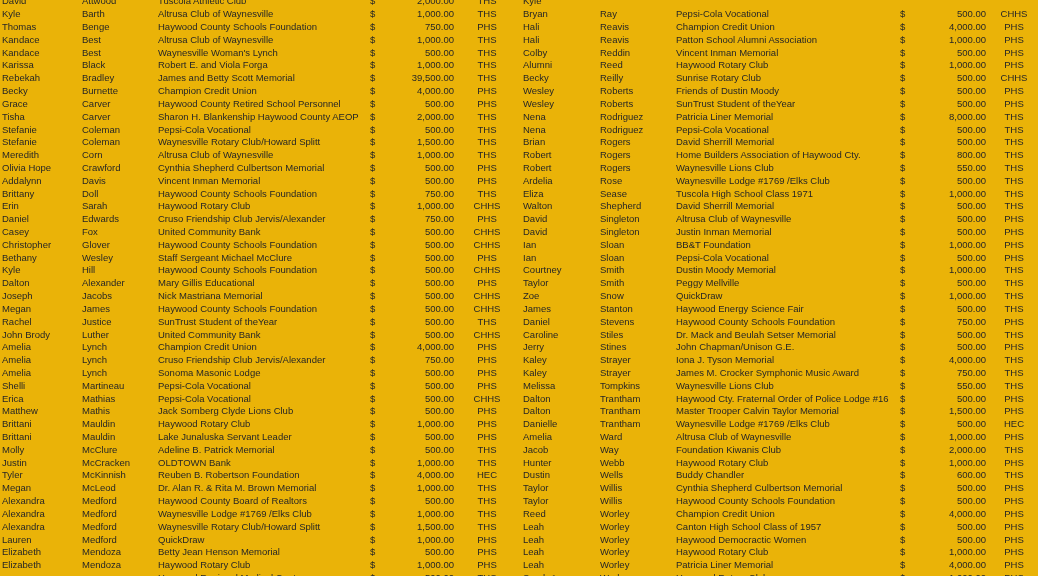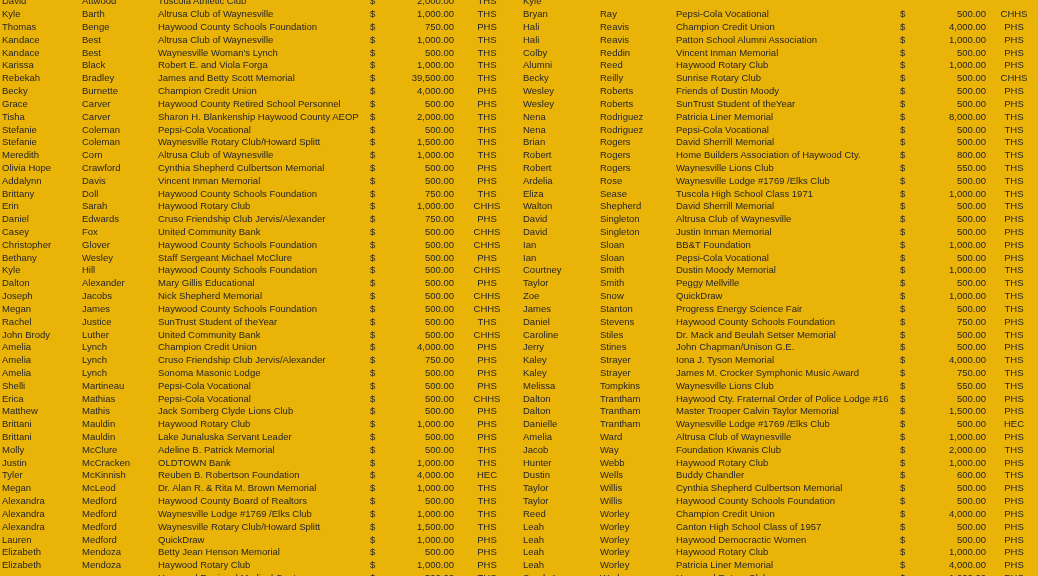--- a/index.html
+++ b/index.html
@@ -226,21 +226,21 @@
         <span class="cell first">Dalton</span>
         <span class="cell last">Alexander</span>
         <span class="cell org">Mary Gillis Educational</span>
         <span class="cell cur">$</span>
         <span class="cell amount">500.00</span>
         <span class="cell school">PHS</span>
       </div>
       <div class="row">
         <span class="cell first">Joseph</span>
         <span class="cell last">Jacobs</span>
-        <span class="cell org">Nick Shepherd Memorial</span>
+        <span class="cell org">Nick Mastriana Memorial</span>
         <span class="cell cur">$</span>
         <span class="cell amount">500.00</span>
         <span class="cell school">CHHS</span>
       </div>
       <div class="row">
         <span class="cell first">Megan</span>
         <span class="cell last">James</span>
         <span class="cell org">Haywood County Schools Foundation</span>
         <span class="cell cur">$</span>
         <span class="cell amount">500.00</span>
@@ -604,21 +604,21 @@
         <span class="cell first">Zoe</span>
         <span class="cell last">Snow</span>
         <span class="cell org">QuickDraw</span>
         <span class="cell cur">$</span>
         <span class="cell amount">1,000.00</span>
         <span class="cell school">THS</span>
       </div>
       <div class="row">
         <span class="cell first">James</span>
         <span class="cell last">Stanton</span>
-        <span class="cell org">Progress Energy Science Fair</span>
+        <span class="cell org">Haywood Energy Science Fair</span>
         <span class="cell cur">$</span>
         <span class="cell amount">500.00</span>
         <span class="cell school">THS</span>
       </div>
       <div class="row">
         <span class="cell first">Daniel</span>
         <span class="cell last">Stevens</span>
         <span class="cell org">Haywood County Schools Foundation</span>
         <span class="cell cur">$</span>
         <span class="cell amount">750.00</span>

